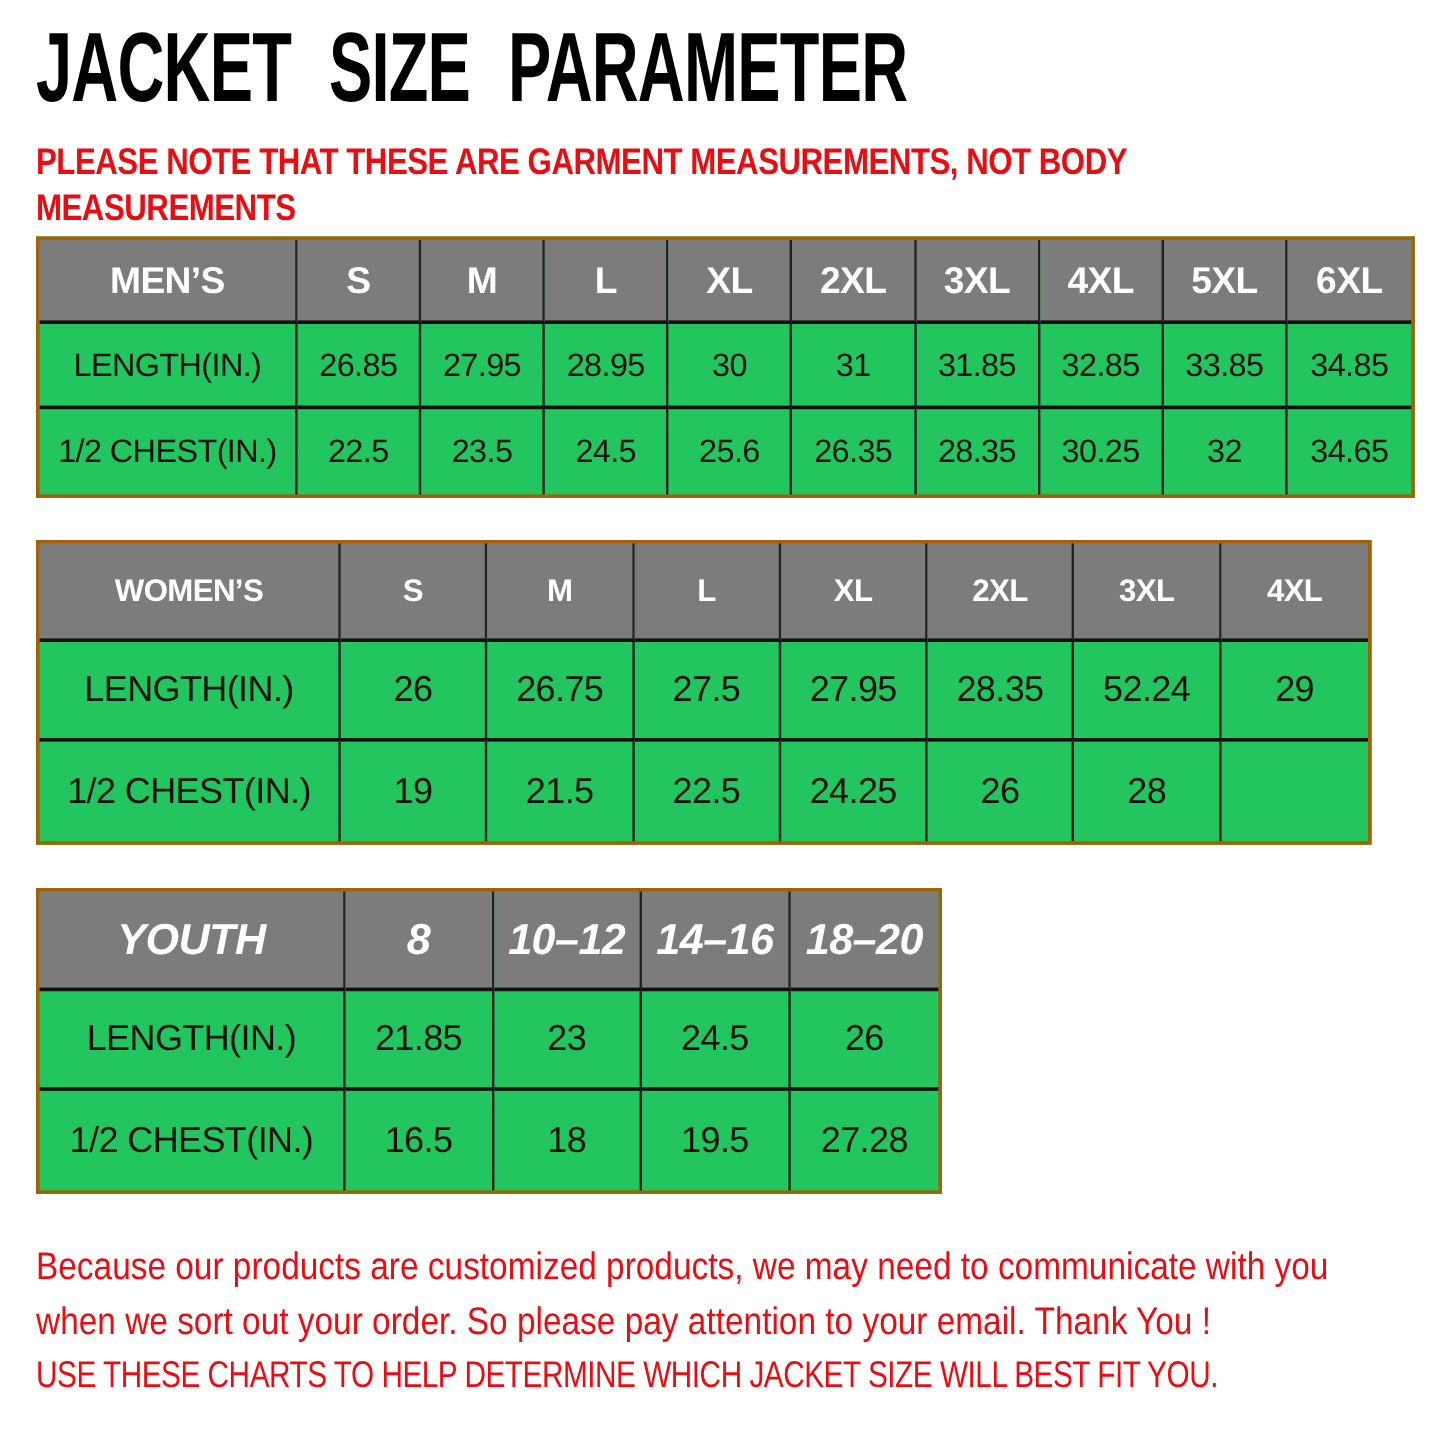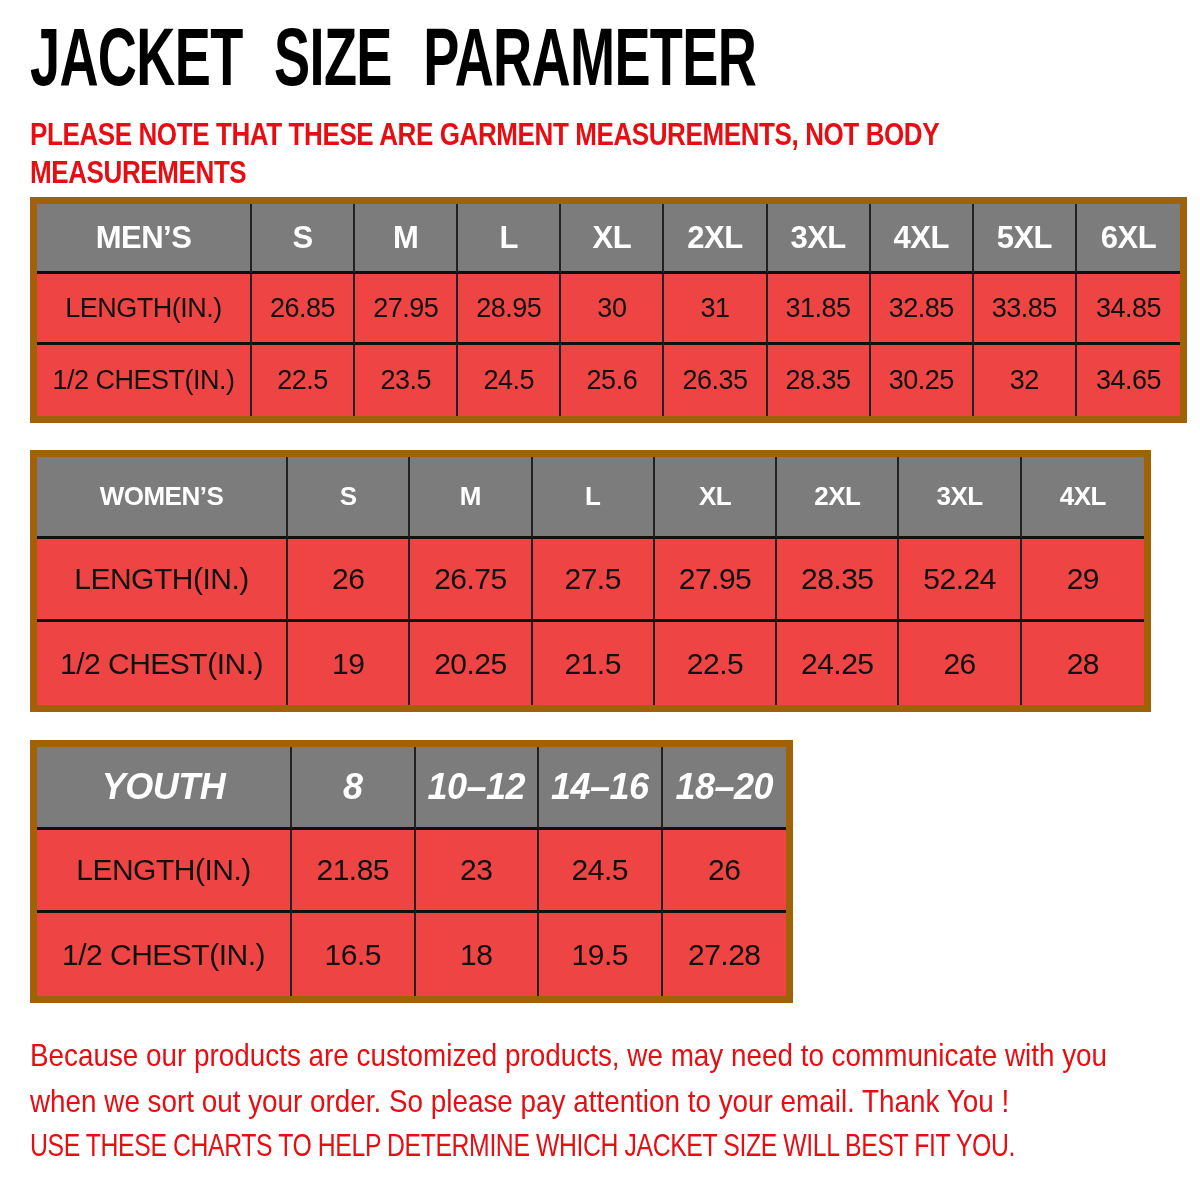--- a/index.html
+++ b/index.html
@@ -17,21 +17,21 @@
   .title .stretch{transform:scaleX(0.66);word-spacing:26px;}
 
   
   .note{
     position:absolute;left:30px;top:116px;font-size:31px;line-height:38px;
     font-weight:bold;color:#e60e13;letter-spacing:-0.5px;
   }
   .note .stretch{transform:scaleX(0.84);}
 
   
-  .tbl{position:absolute;display:grid;border:7px solid #a16207;background:#ef4444;box-sizing:content-box;}
+  .tbl{position:absolute;display:grid;border:3px solid #a16207;background:#22c55e;box-sizing:content-box;}
   .tbl>div{
     display:flex;align-items:center;justify-content:center;
     border-right:2px solid #222;border-bottom:3px solid #101010;
     letter-spacing:-0.5px;overflow:hidden;
   }
   .tbl>div.h{background:#7c7c7c;color:#fff;font-weight:bold;}
 
   #mens{left:30px;top:197px;width:1143px;grid-template-columns:215px repeat(9,1fr);grid-template-rows:70px 71px 71px;}
   #mens>div{font-size:27px;}
   #mens>div.h{font-size:31px;}
@@ -123,21 +123,20 @@
     <div>26</div>
     <div>26.75</div>
     <div>27.5</div>
     <div>27.95</div>
     <div>28.35</div>
     <div>52.24</div>
     <div>29</div>
 
     <div>1/2 CHEST(IN.)</div>
     <div>19</div>
-    <div>20.25</div>
     <div>21.5</div>
     <div>22.5</div>
     <div>24.25</div>
     <div>26</div>
     <div>28</div>
   </div>
 
   <div class="tbl" id="youth">
     <div class="h">YOUTH</div>
     <div class="h">8</div>

